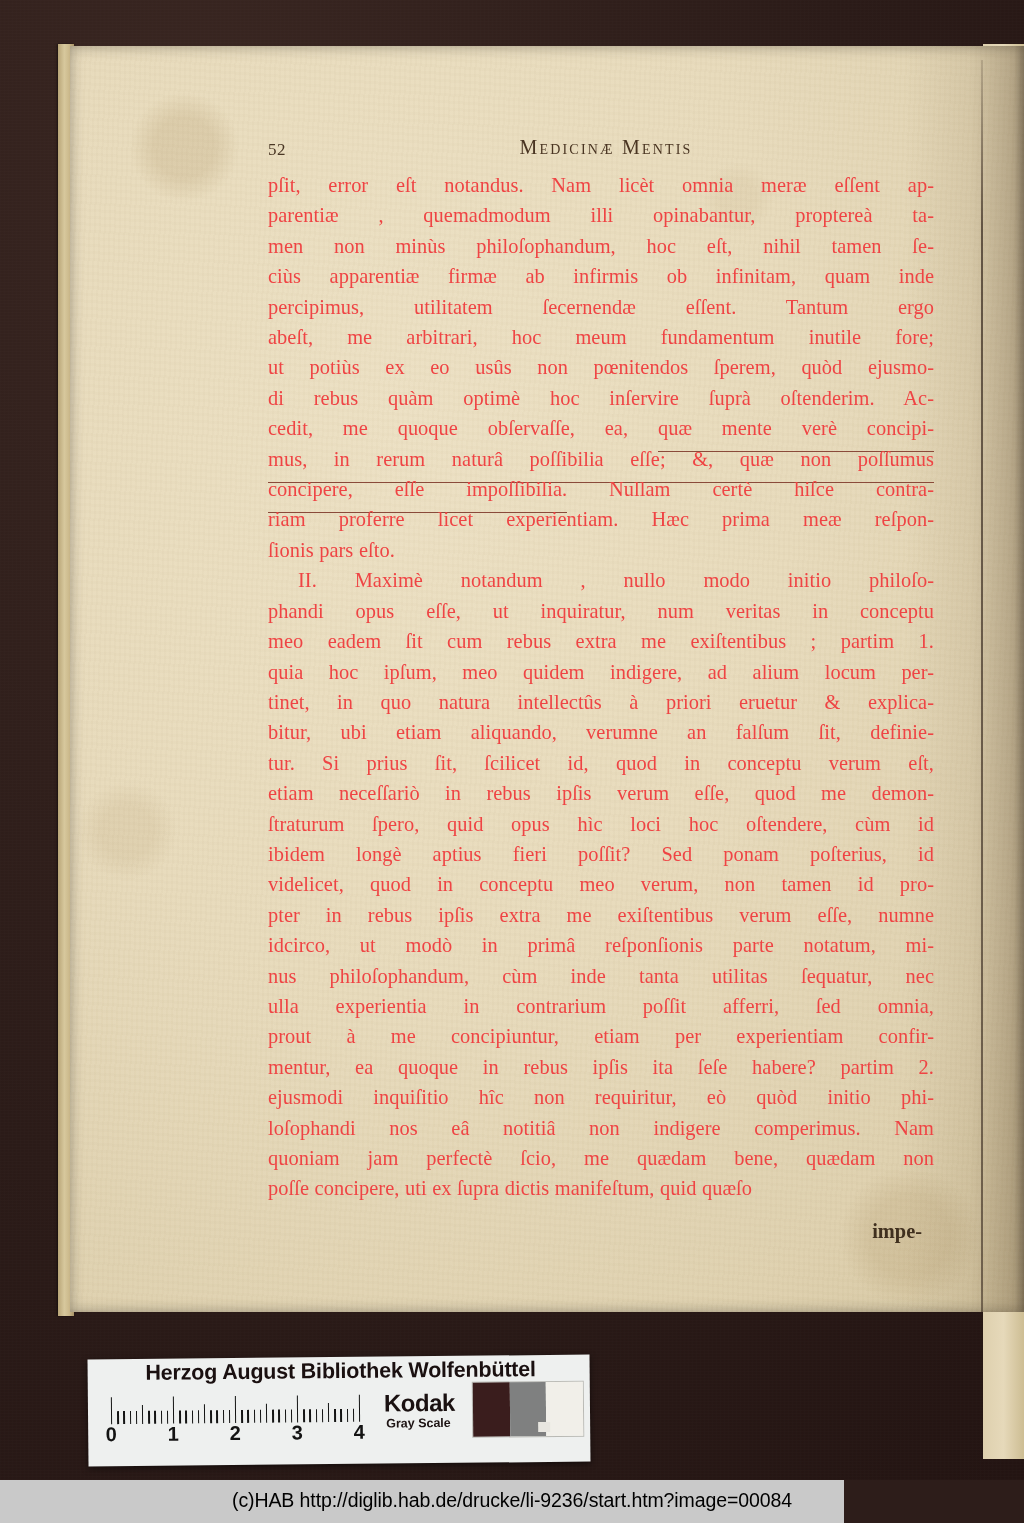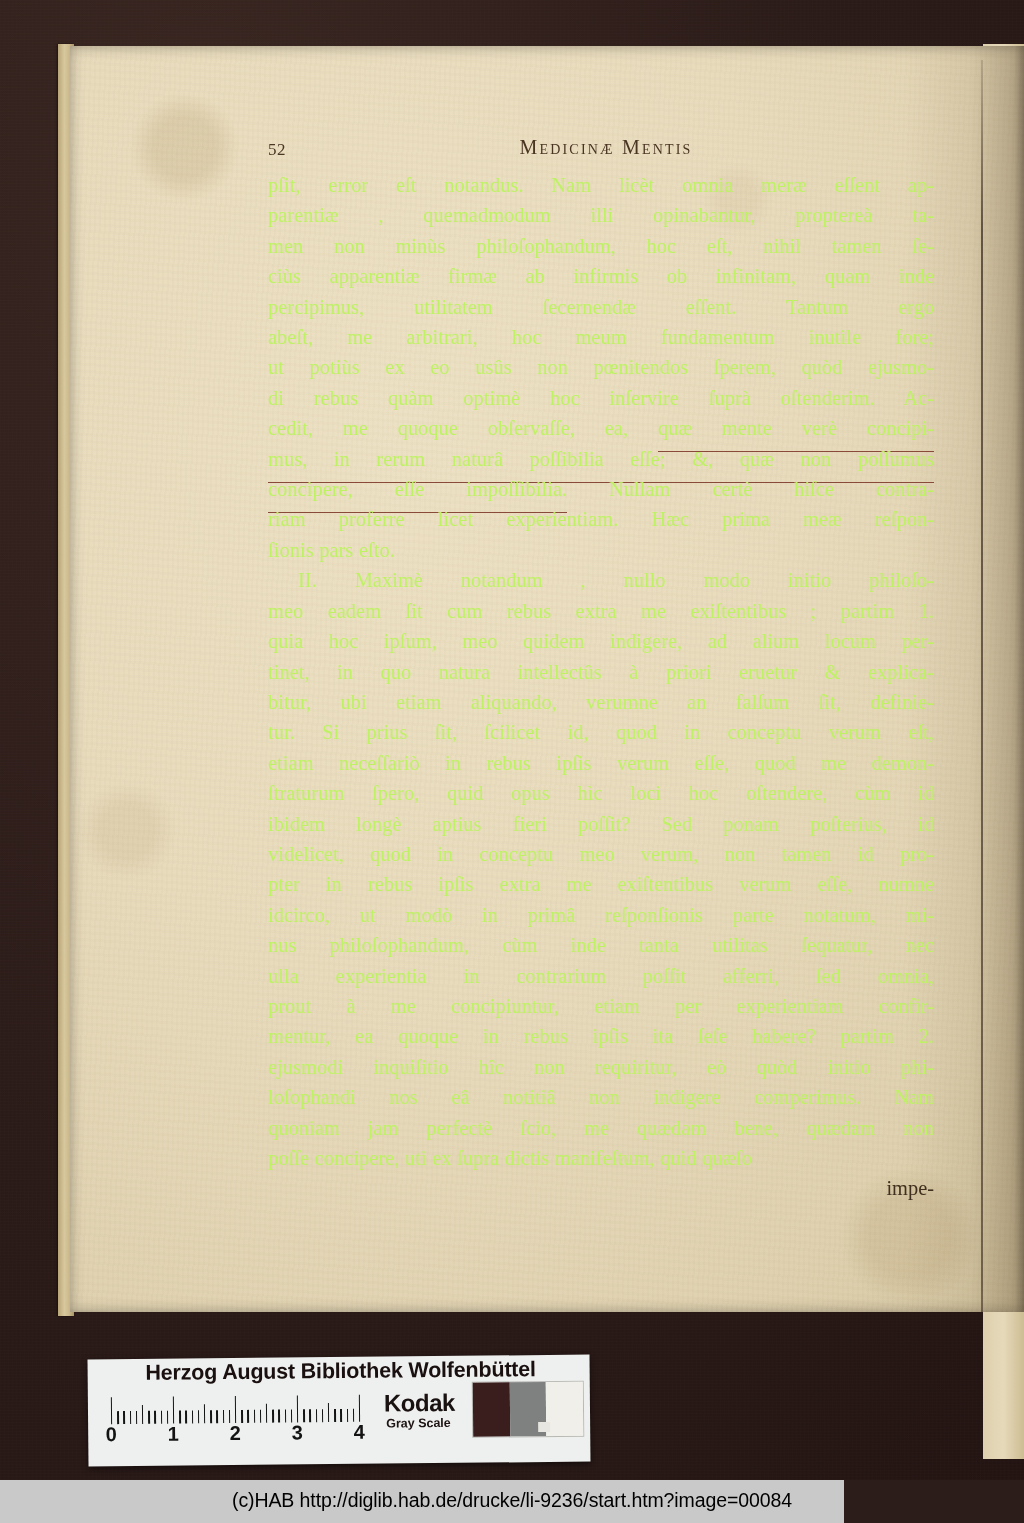--- a/index.html
+++ b/index.html
@@ -121,32 +121,33 @@
     font-variant: small-caps;
     text-transform: capitalize;
     padding-left: 10px;
   }
   p.body {
     margin: 0;
     font-size: 20.4px;
     line-height: 30.4px;
     text-align: justify;
     text-align-last: justify;
-    color: #bef264;
+    color: #ef4444;
     letter-spacing: .05px;
     word-spacing: .4px;
   }
   p.body.first-line-indent { text-indent: 30px; }
   p.body.flush-last { text-align-last: left; }
   p.catch {
-    margin: 0;
+    margin: 12px;
     font-size: 20.4px;
     line-height: 30.4px;
     text-align: right;
     color: #40301f;
+    font-weight: bold;
   }
   .u {
     border-bottom: 1.4px solid #8a4a3a;
     padding-bottom: 12px;
   }
 
   
   .scale-card {
     position: absolute;
     left: 88px; top: 1357px;
@@ -290,20 +291,21 @@
         <p class="body">ut potiùs ex eo usûs non pœnitendos ſperem, quòd ejusmo-</p>
         <p class="body">di rebus quàm optimè hoc inſervire ſuprà oſtenderim.  Ac-</p>
         <p class="body">cedit, me quoque obſervaſſe, ea, <span class="u">quæ mente verè concipi-</span></p>
         <p class="body"><span class="u">mus, in rerum naturâ poſſibilia eſſe;  &amp;, quæ non poſſumus</span></p>
         <p class="body"><span class="u">concipere, eſſe impoſſibilia.</span>    Nullam certè hiſce contra-</p>
         <p class="body">riam proferre licet experientiam.    Hæc prima meæ reſpon-</p>
         <p class="body flush-last">ſionis pars eſto.</p>
       </div>
     <div id="para-2-host">
         <p class="body first-line-indent">II.  Maximè notandum , nullo modo initio philoſo-</p>
+        <p class="body">phandi opus eſſe, ut inquiratur, num veritas in conceptu</p>
         <p class="body">meo eadem ſit cum rebus extra me exiſtentibus ;  partim 1.</p>
         <p class="body">quia hoc ipſum, meo quidem indigere, ad alium locum per-</p>
         <p class="body">tinet, in quo natura intellectûs à priori eruetur &amp; explica-</p>
         <p class="body">bitur, ubi etiam aliquando, verumne an falſum ſit, definie-</p>
         <p class="body">tur.   Si prius ſit, ſcilicet id, quod in conceptu verum eſt,</p>
         <p class="body">etiam neceſſariò in rebus ipſis verum eſſe, quod me demon-</p>
         <p class="body">ſtraturum ſpero, quid opus hìc loci hoc oſtendere, cùm id</p>
         <p class="body">ibidem longè aptius fieri poſſit?  Sed ponam poſterius, id</p>
         <p class="body">videlicet, quod in conceptu meo verum, non tamen id pro-</p>
         <p class="body">pter in rebus ipſis extra me exiſtentibus verum eſſe, numne</p>

